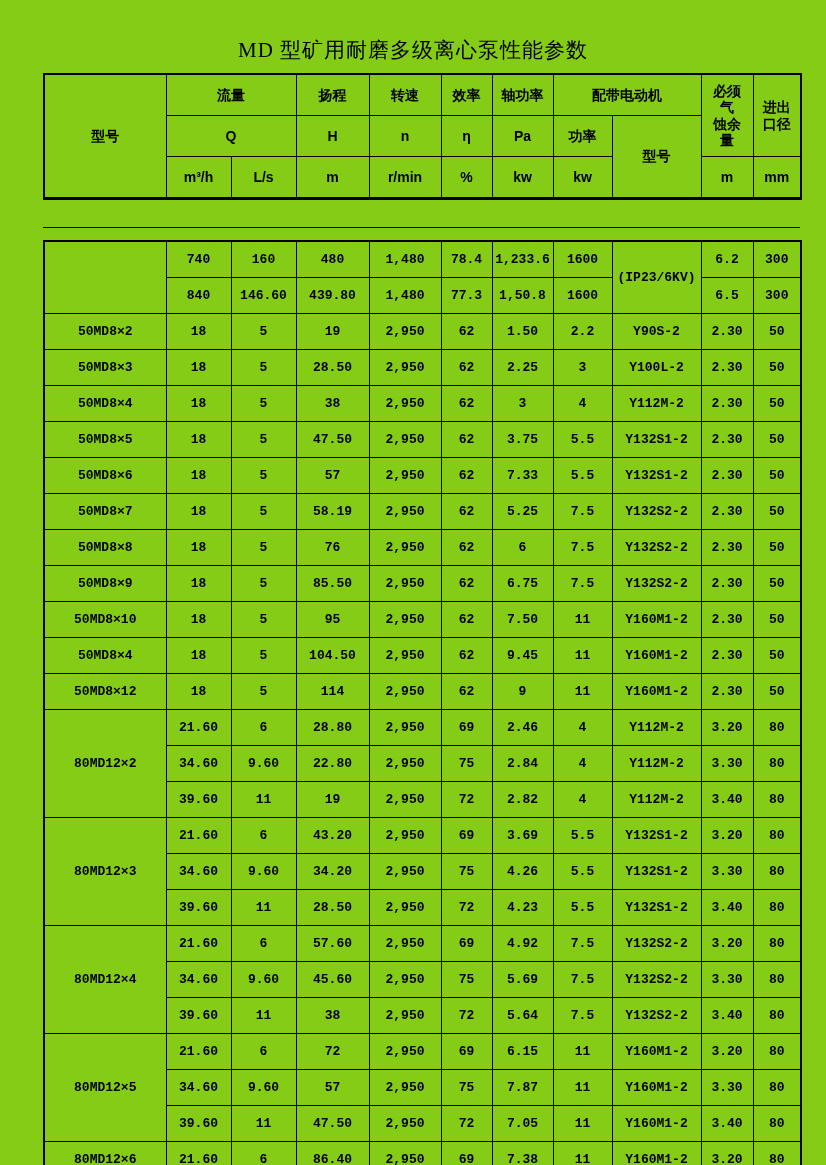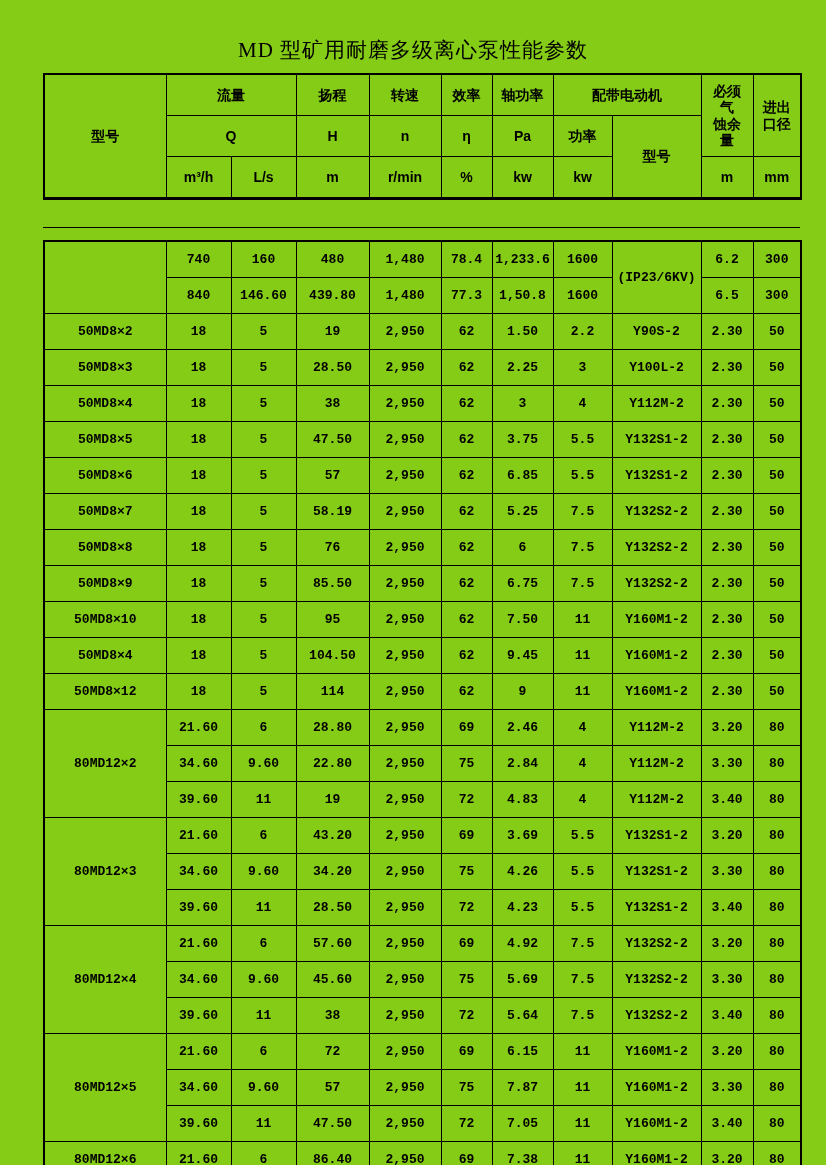--- a/index.html
+++ b/index.html
@@ -229,21 +229,21 @@
             <td>2.30</td>
             <td>50</td>
           </tr>
           <tr>
             <td>50MD8×6</td>
             <td>18</td>
             <td>5</td>
             <td>57</td>
             <td>2,950</td>
             <td>62</td>
-            <td>6.85</td>
+            <td>7.33</td>
             <td>5.5</td>
             <td>Y132S1-2</td>
             <td>2.30</td>
             <td>50</td>
           </tr>
           <tr>
             <td>50MD8×7</td>
             <td>18</td>
             <td>5</td>
             <td>58.19</td>
@@ -344,21 +344,21 @@
             <td>Y112M-2</td>
             <td>3.30</td>
             <td>80</td>
           </tr>
           <tr>
             <td>39.60</td>
             <td>11</td>
             <td>19</td>
             <td>2,950</td>
             <td>72</td>
-            <td>4.83</td>
+            <td>2.82</td>
             <td>4</td>
             <td>Y112M-2</td>
             <td>3.40</td>
             <td>80</td>
           </tr>
           <tr>
             <td rowspan="3">80MD12×3</td>
             <td>21.60</td>
             <td>6</td>
             <td>43.20</td>

